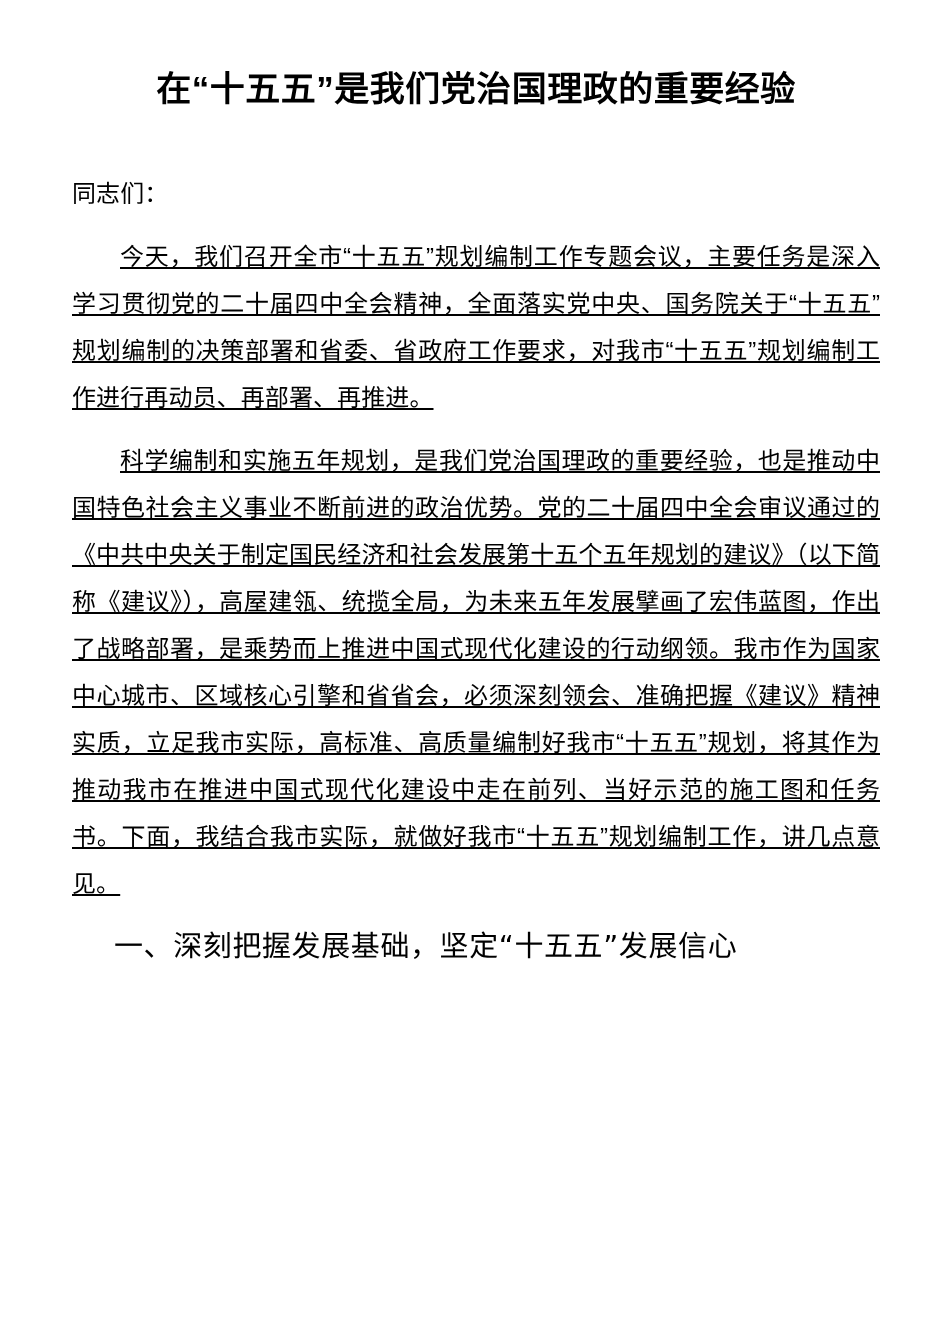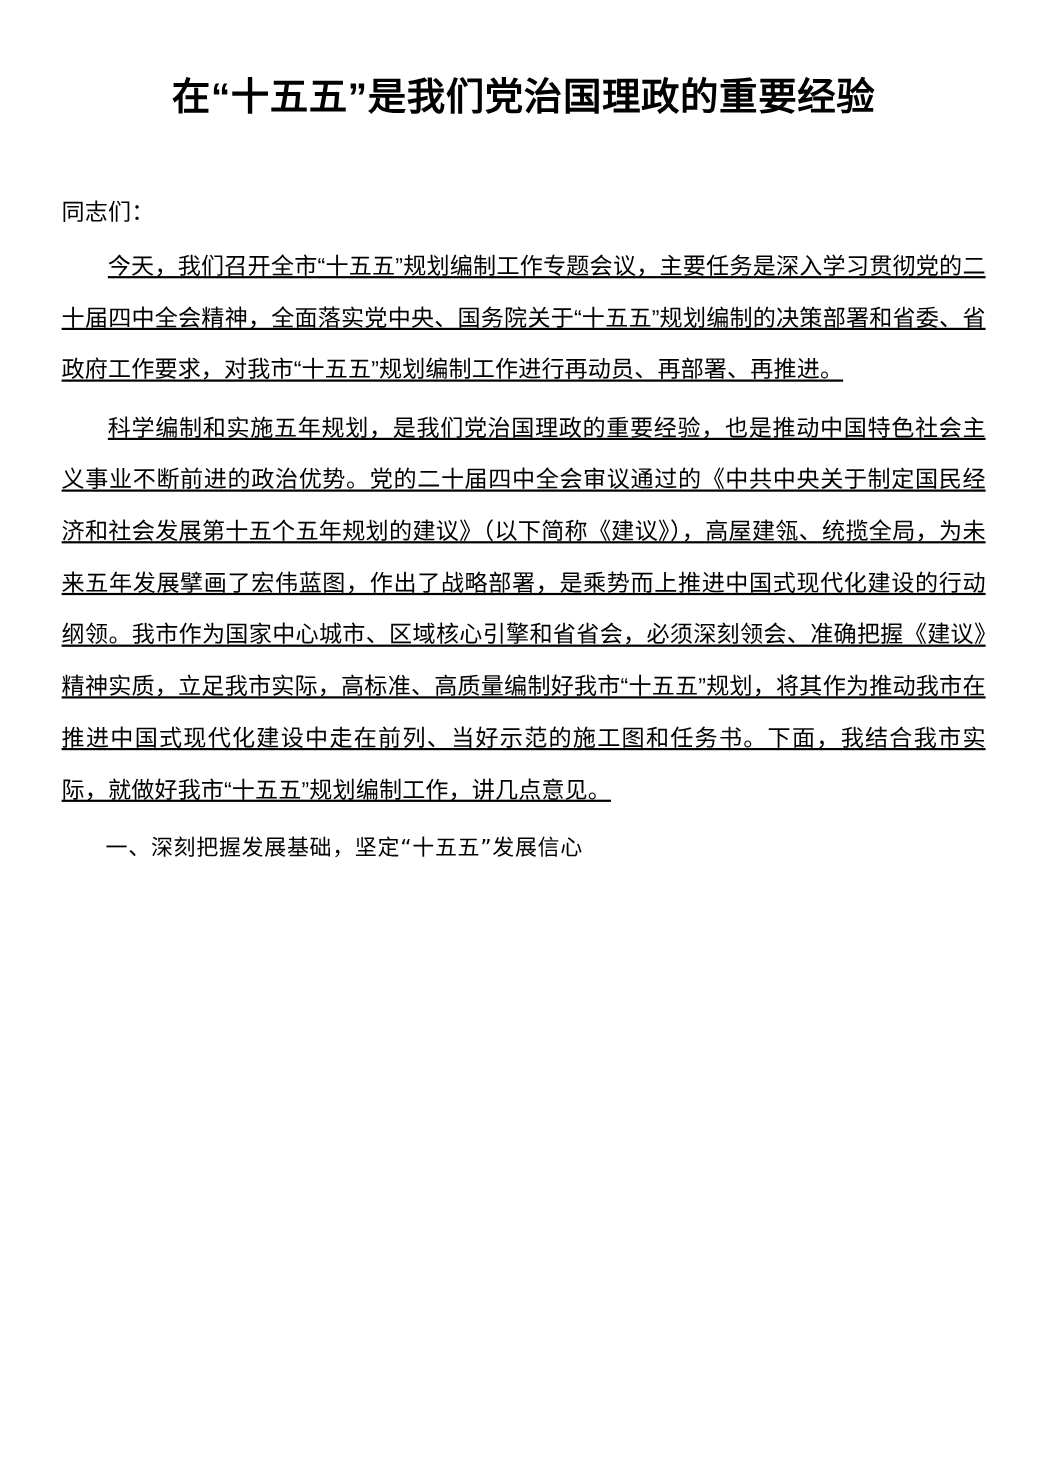--- a/index.html
+++ b/index.html
@@ -37,42 +37,42 @@
     letter-spacing: 0.5px;
     line-height: 1.2;
     margin: 0;
     padding-top: 68px;
     padding-bottom: 0;
     white-space: nowrap;
   }
 
   
   .para {
-    font-size: 21px;
+    font-size: 24px;
     line-height: 47px;
-    margin: 0;
+    margin: 16px;
     text-align: justify;
     text-justify: inter-ideograph;
     letter-spacing: 0.1px;
     word-break: break-all;
   }
 
   .para.salutation {
     margin-top: 60px;
     text-indent: 0;
   }
 
   .para.indent {
     text-indent: 2em;
     text-decoration: underline;
   }
 
   
   .section-heading {
-    font-size: 20px;
+    font-size: 29px;
     line-height: 47px;
     margin: 0;
     margin-top: 5px;
     text-indent: 2em;
     font-weight: normal;
     font-family: "DejaVu Sans", "Liberation Sans", sans-serif;
     letter-spacing: 0.6px;
     white-space: nowrap;
   }
 

